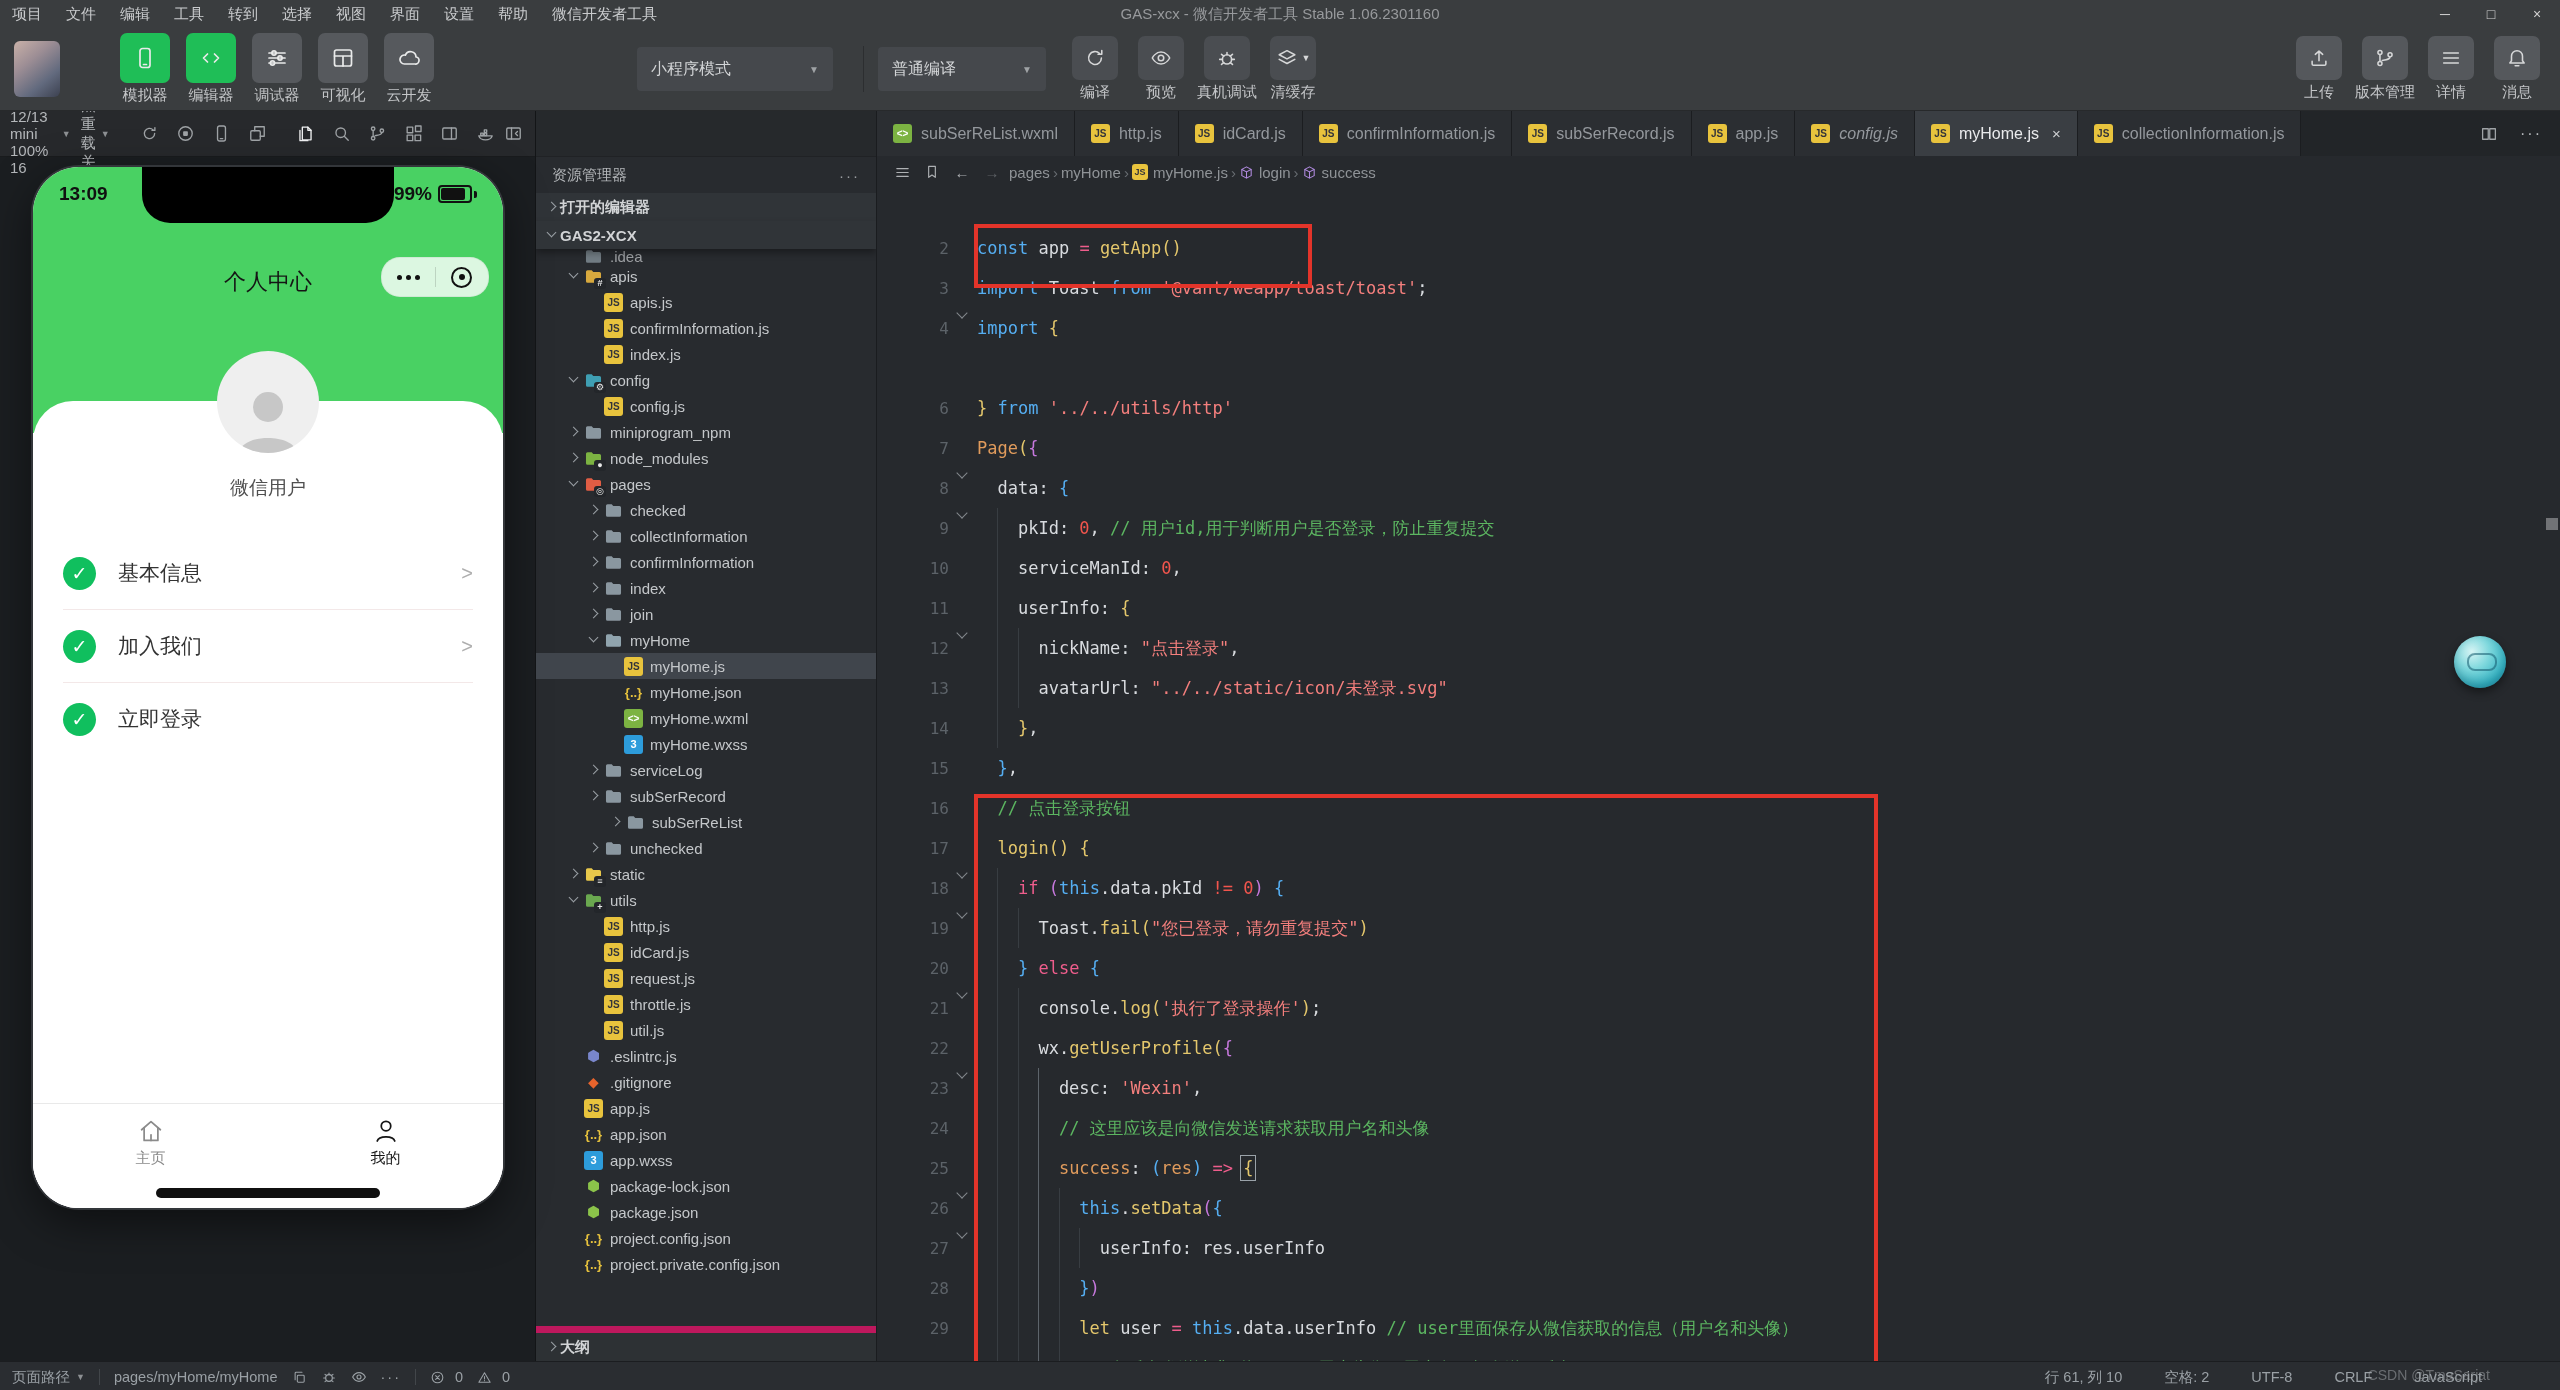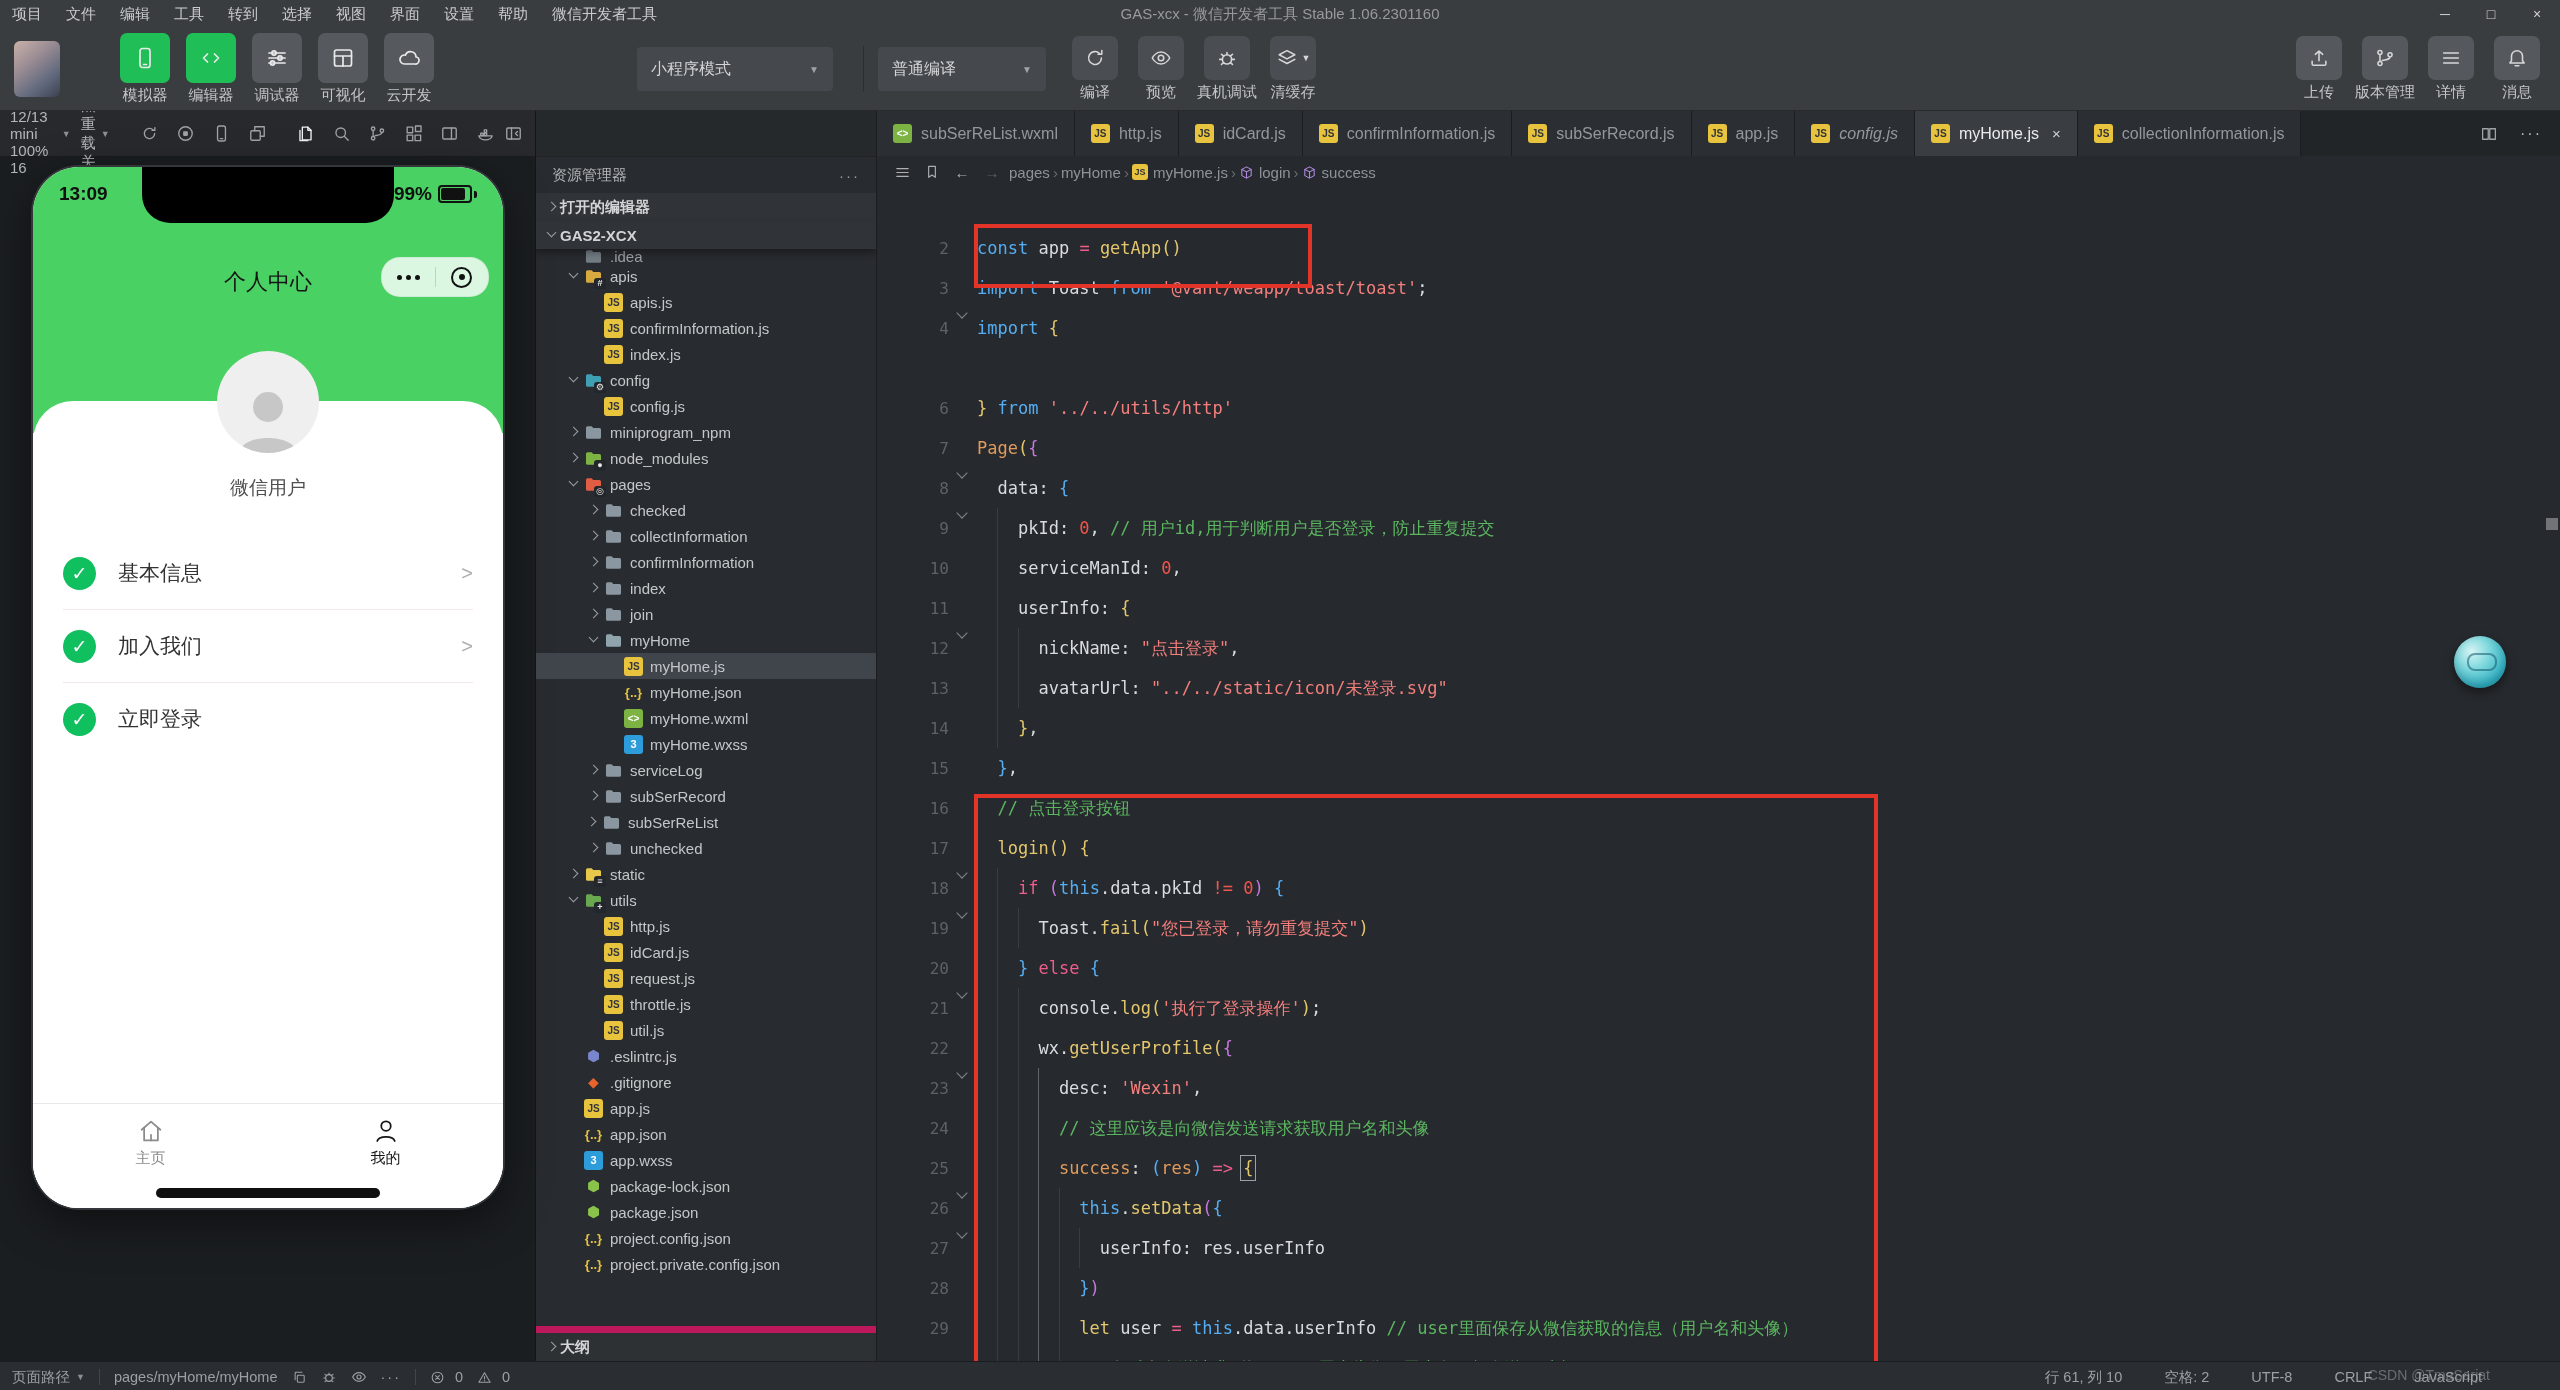--- a/index.html
+++ b/index.html
@@ -673,21 +673,21 @@
         </div>
         <div class="trow" style="padding-left: 50px;">
           <span class="chev r"></span>
           <span class="fico">
             <svg width="19" height="19" viewBox="0 0 24 24">
               <path d="M2.5 6a2 2 0 0 1 2-2h5.2l2 2.3h7.8a2 2 0 0 1 2 2V18a2 2 0 0 1-2 2h-15a2 2 0 0 1-2-2z" fill="#8a97a0"></path>
             </svg>
           </span>
           <span class="lbl">subSerRecord</span>
         </div>
-        <div class="trow" style="padding-left: 48px; text-align: center;">
+        <div class="trow" style="padding-left: 72px; text-align: center;">
           <span class="chev r"></span>
           <span class="fico">
             <svg width="19" height="19" viewBox="0 0 24 24">
               <path d="M2.5 6a2 2 0 0 1 2-2h5.2l2 2.3h7.8a2 2 0 0 1 2 2V18a2 2 0 0 1-2 2h-15a2 2 0 0 1-2-2z" fill="#8a97a0"></path>
             </svg>
           </span>
           <span class="lbl">subSerReList</span>
         </div>
         <div class="trow" style="padding-left: 50px;">
           <span class="chev r"></span>

